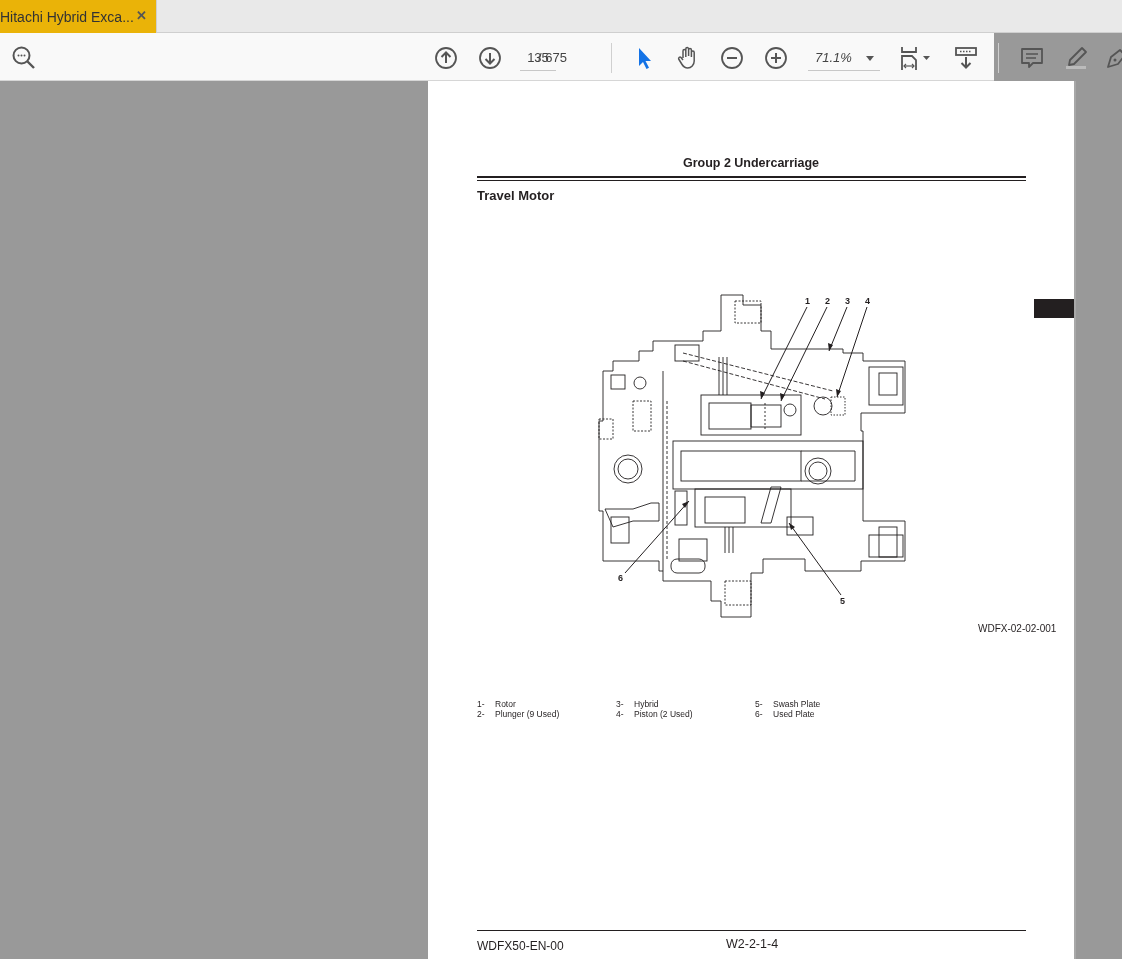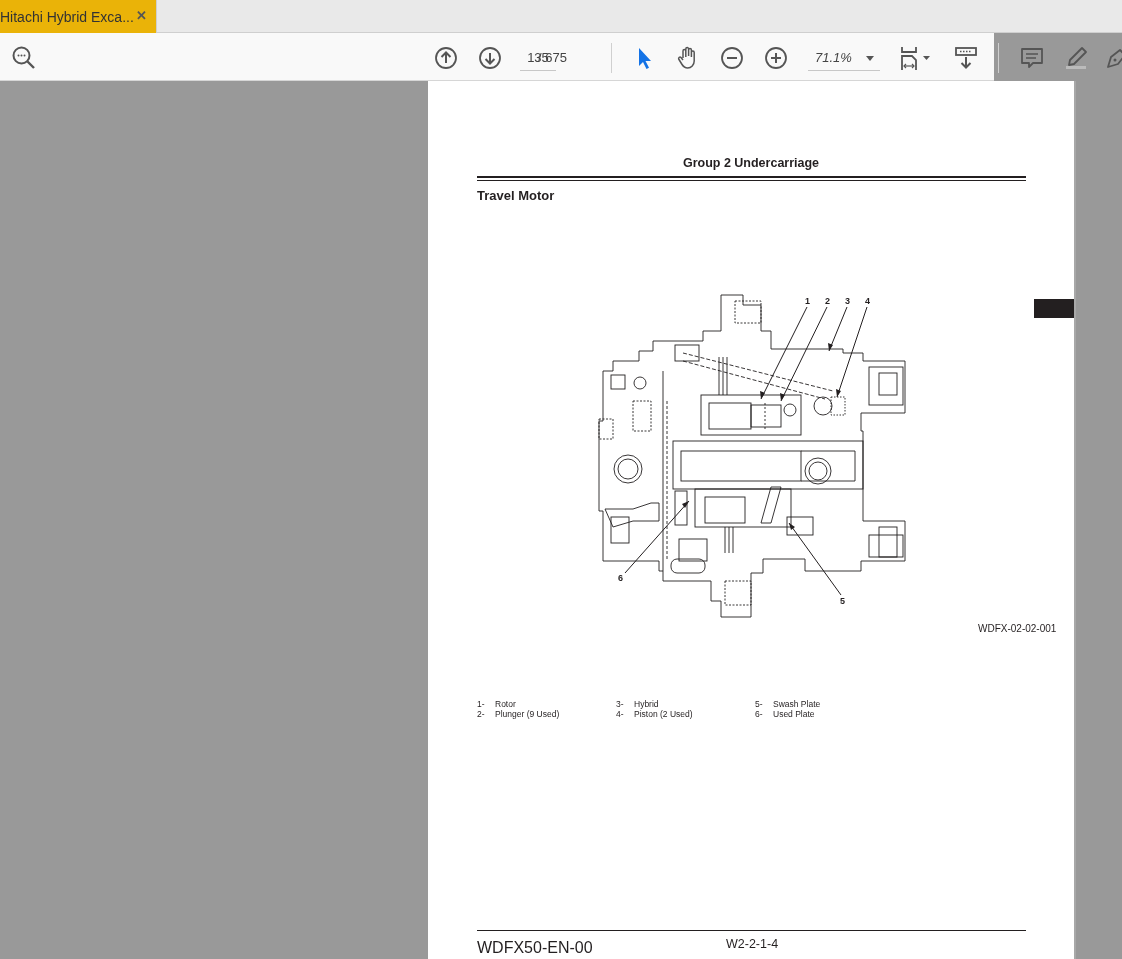--- a/index.html
+++ b/index.html
@@ -24,21 +24,21 @@
     .rule-thick { position: absolute; left: 49px; width: 549px; top: 95px; height: 2px; background: #231f20; }
     .rule-thin { position: absolute; left: 49px; width: 549px; top: 99px; height: 1px; background: #231f20; }
     .topic { position: absolute; left: 49px; top: 107px; font-weight: bold; font-size: 13px; color: #231f20; }
     .thumb-tab { position: absolute; left: 606px; top: 218px; width: 40px; height: 19px; background: #231f20; }
     .figure { position: absolute; left: 165px; top: 210px; width: 320px; height: 330px; }
     .fig-id { position: absolute; left: 536px; top: 542px; font-size: 10px; color: #231f20; margin-left: 14px; }
     .legend { position: absolute; top: 618px; font-size: 8.5px; color: #231f20; line-height: 10px; }
     .legend .row { display: flex; }
     .legend .num { width: 18px; }
     .rule-foot { position: absolute; left: 49px; width: 549px; top: 849px; height: 1px; background: #231f20; }
-    .foot-left { position: absolute; left: 49px; top: 858px; font-size: 16px; color: #231f20; }
+    .foot-left { position: absolute; left: 49px; top: 858px; font-size: 12px; color: #231f20; }
     .foot-center { position: absolute; left: 298px; top: 856px; font-size: 12.5px; color: #231f20; }
   </style>
 </head>
 <body>
 
 <div class="tabbar">
   <div class="tab">
     <span class="tab-title">Hitachi Hybrid Exca...</span>
     <span class="tab-close">✕</span>
   </div>

